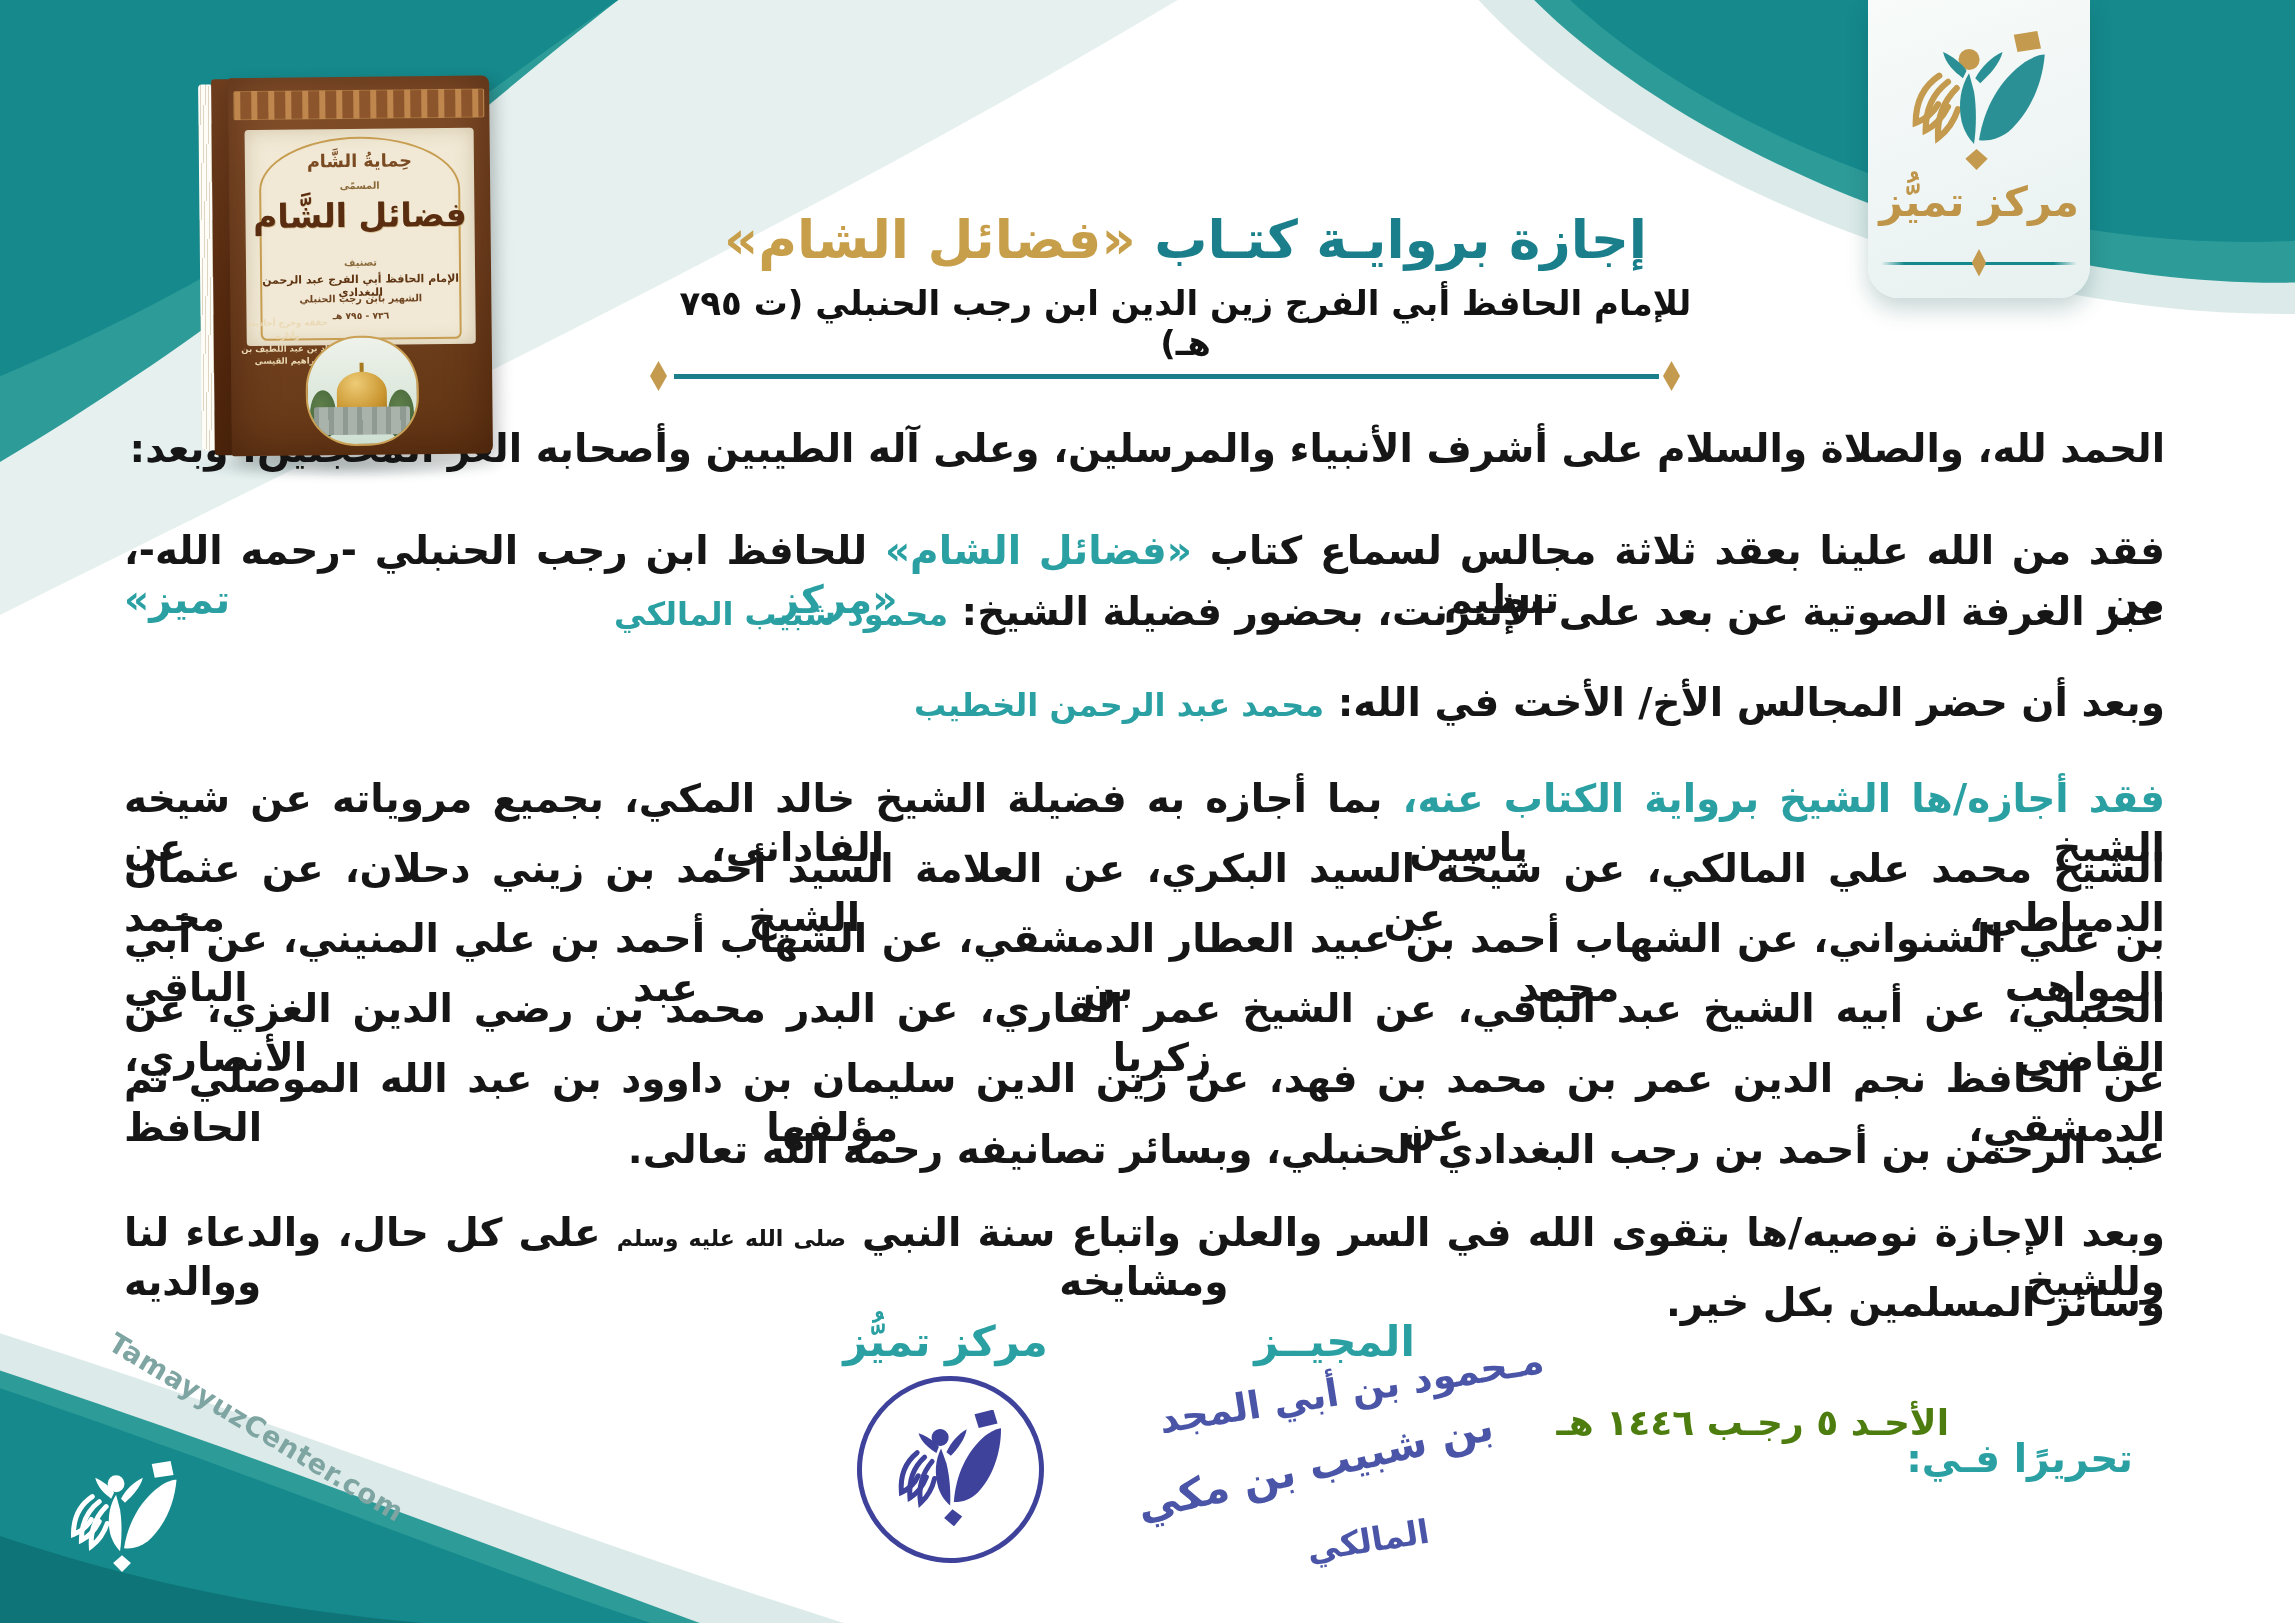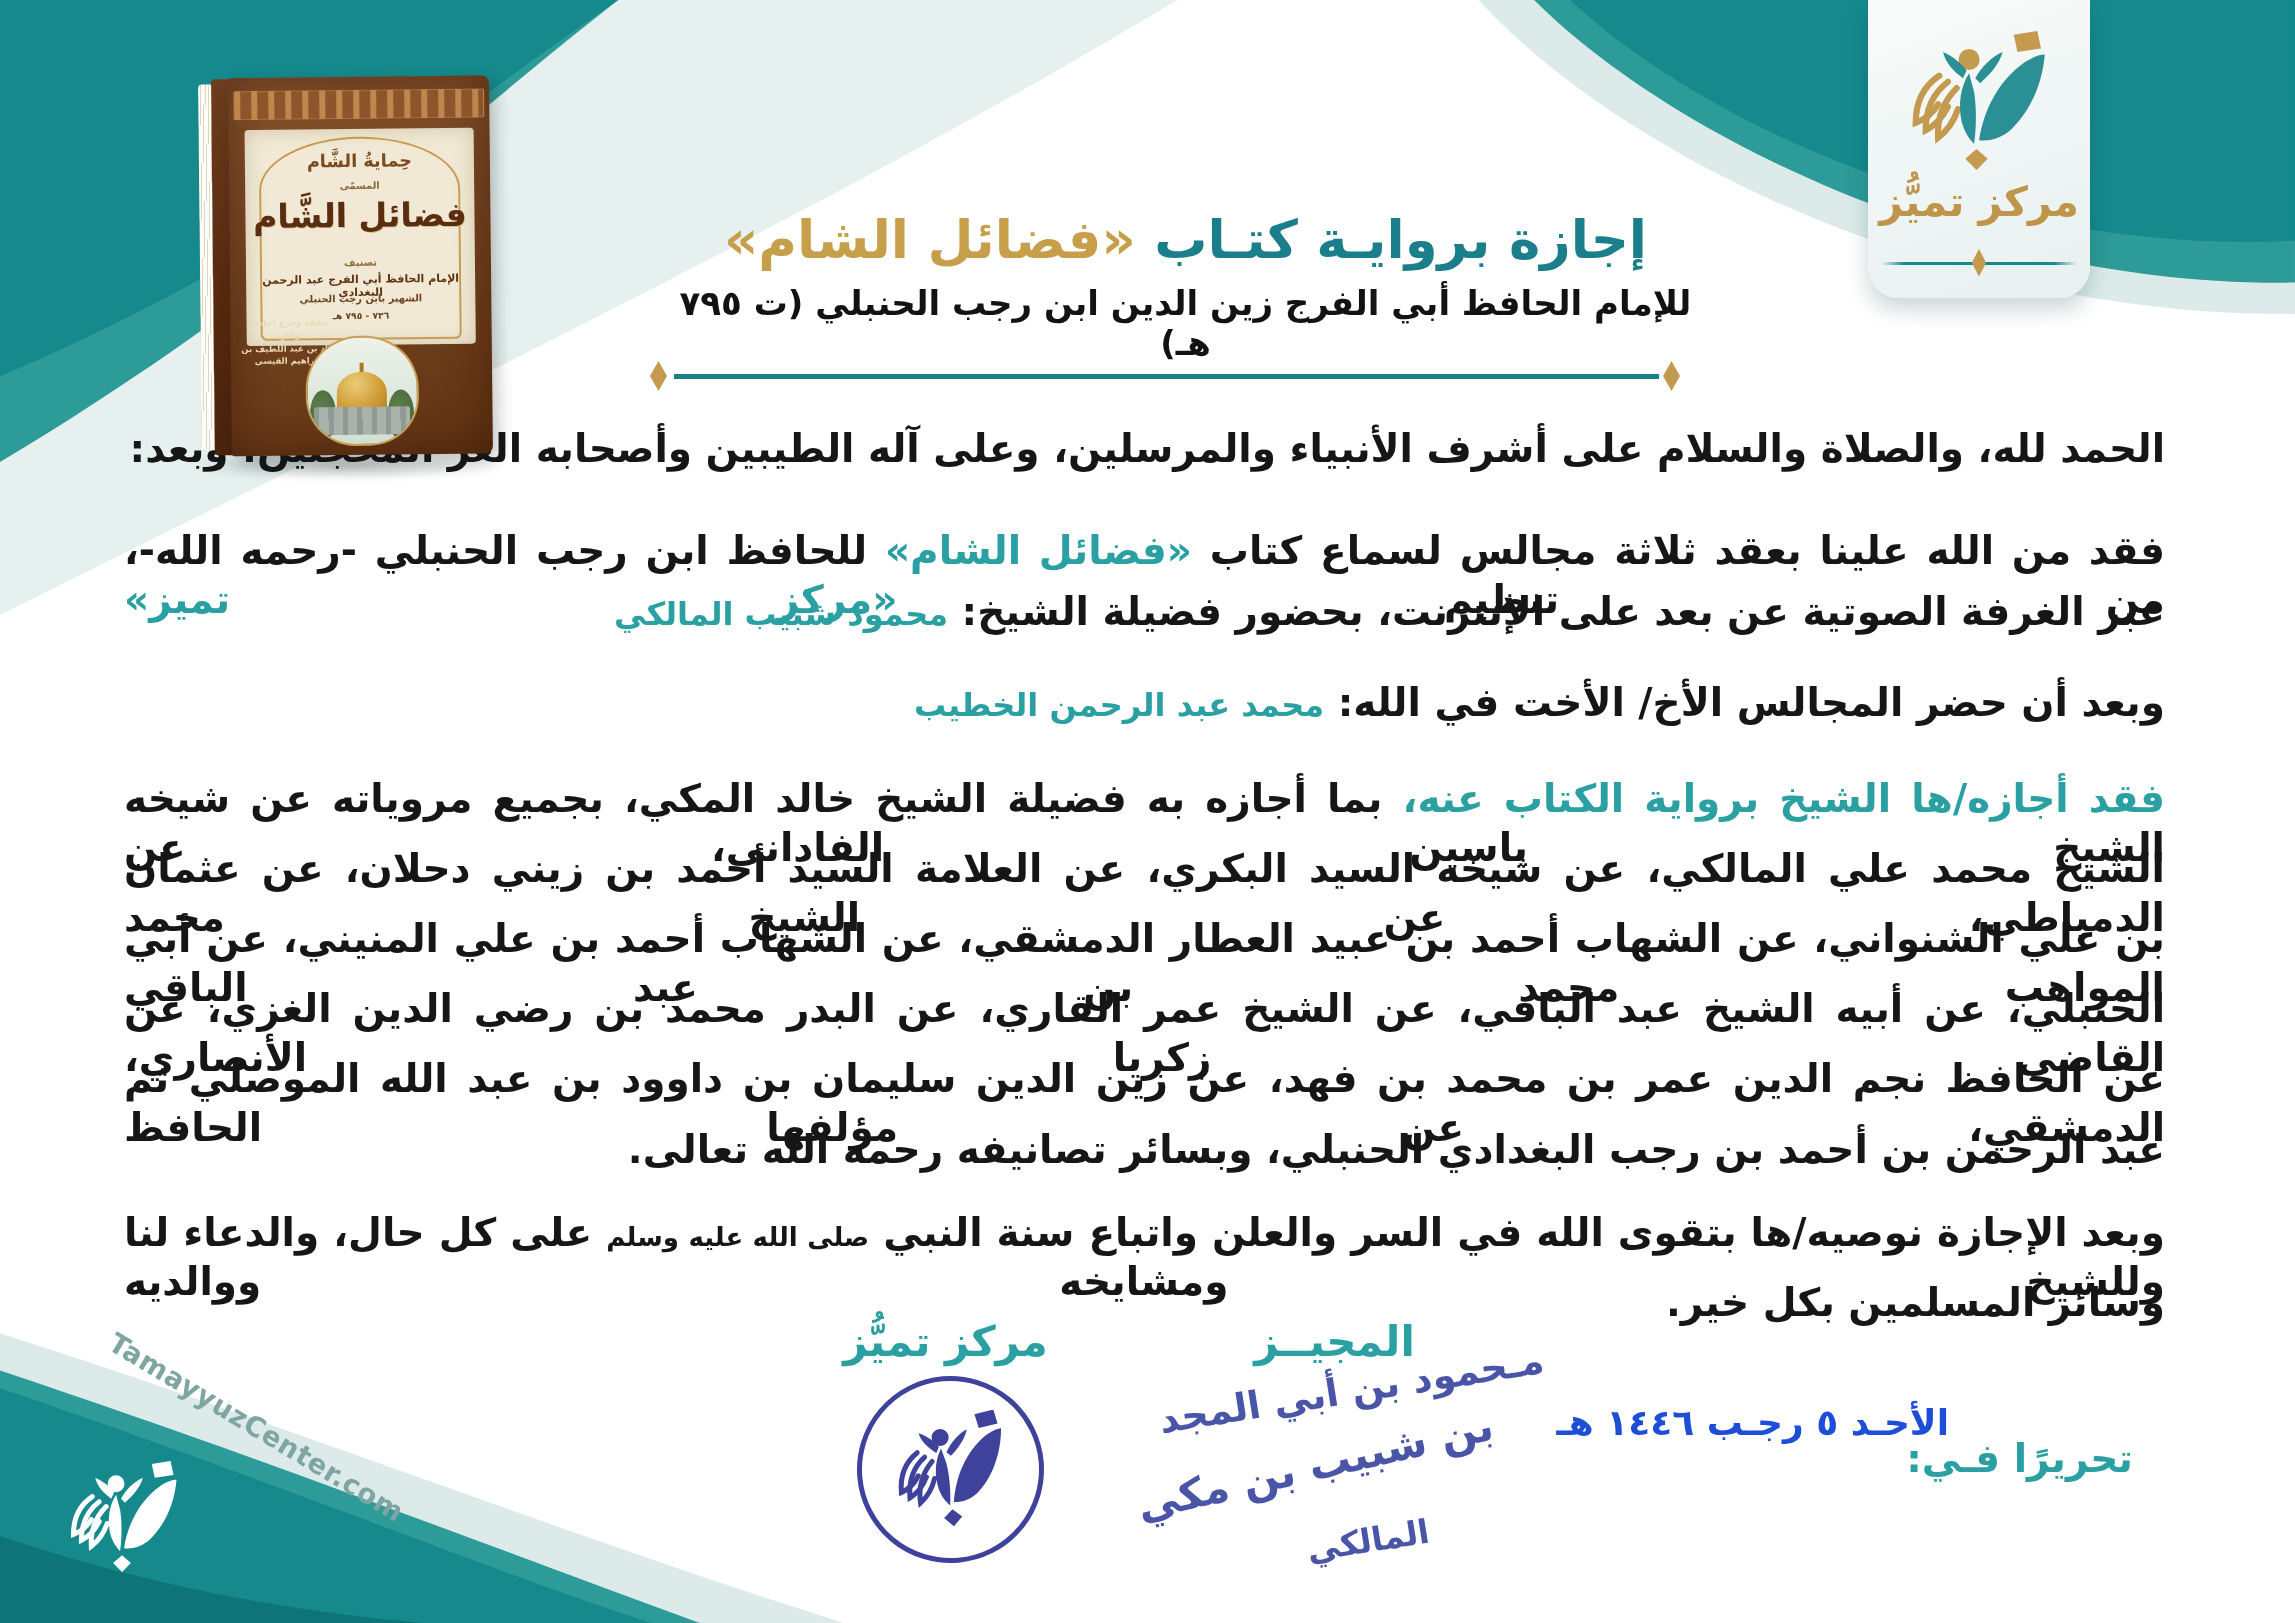--- a/index.html
+++ b/index.html
@@ -34,21 +34,21 @@
     clip-path:polygon(50% 0,100% 50%,50% 100%,0 50%);z-index:3}
 
   
   #body-lines{position:absolute;inset:0;z-index:3}
   .line{position:absolute;right:130px;left:124px;font-size:39px;font-weight:700;color:var(--ink);line-height:1.25}
   .line.just{text-align:justify;text-align-last:justify}
   .line.rt{text-align:right}
   .run-b{color:var(--ink)}
   .run-t{color:var(--accent)}
   .run-n{color:var(--accent);font-size:32px;font-weight:800}
-  .run-s{font-size:26px;font-weight:800}
+  .run-s{font-size:22px;font-weight:800}
 
   
   .bookshadow{position:absolute;left:185px;top:450px;width:321px;height:30px;z-index:1;
     background:radial-gradient(ellipse at center,rgba(15,40,40,.30) 0%,rgba(15,40,40,0) 70%);filter:blur(3.3px)}
   .book{position:absolute;left:200px;top:77px;width:291px;height:380px;z-index:4;transform:rotate(-.6deg)}
   .pages{position:absolute;left:0;top:5.9px;width:14.4px;height:366px;border-radius:3.9px 0 0 3.9px;
     background:repeating-linear-gradient(90deg,#fdfcf6 0 2px,#ddd5c2 2px 2.6px)}
   .spine{position:absolute;left:13px;top:1.3px;width:18.3px;height:376px;border-radius:3.3px 0 0 3.3px;
     background:linear-gradient(180deg,#6d3d1e 0%,#55290e 60%,#4a230b 100%)}
   .cover{position:absolute;left:30px;top:0;width:261px;height:378px;border-radius:2.6px 7.9px 7.9px 2.6px;
@@ -85,21 +85,21 @@
   
   .flabel{position:absolute;top:1317px;width:209px;text-align:center;font-size:42px;font-weight:800;color:var(--accent);z-index:3}
   .stamp{position:absolute;left:857px;top:1376px;width:187px;height:187px;border:5.9px solid var(--indigo);
     border-radius:50%;z-index:3;transform:rotate(-5deg);background:rgba(255,255,255,.6)}
   .stamp svg{position:absolute;left:50%;top:50%;transform:translate(-50%,-50%);width:126px;height:113px}
   .sig{position:absolute;z-index:3;color:var(--sig);font-weight:700;text-align:center;white-space:nowrap}
   .sig1{left:1142px;top:1368px;width:419px;font-size:38px;transform:rotate(-9deg)}
   .sig2{left:1112px;top:1441px;width:406px;font-size:42px;transform:rotate(-13deg)}
   .sig3{left:1260px;top:1521px;width:216px;font-size:33px;transform:rotate(-9deg)}
   .tahrir{position:absolute;right:162px;top:1436px;font-size:39px;font-weight:800;color:var(--accent);z-index:3}
-  .dates{position:absolute;right:346px;width:458px;font-size:36px;font-weight:800;color:#1d4ed8;z-index:3}
+  .dates{position:absolute;right:346px;width:458px;font-size:36px;font-weight:800;color:#4d7c0f;z-index:3}
   .dh{top:1402px}.dg{top:1471px}
   .url{position:absolute;left:120px;top:1326px;z-index:3;font-size:27.5px;font-weight:700;color:#7fa5a3;
     letter-spacing:0.7px;transform:rotate(31deg);transform-origin:left top;direction:ltr}
   .wlogo{position:absolute;left:60px;top:1461px;width:128px;height:111px;z-index:3}
 </style>
 </head>
 <body>
 
 <div id="page">
 

